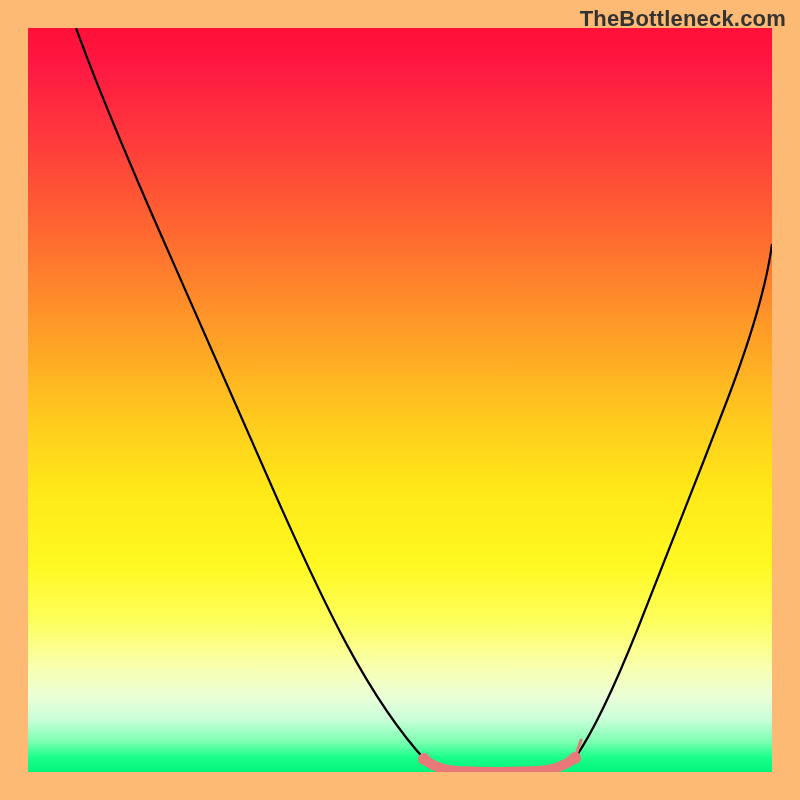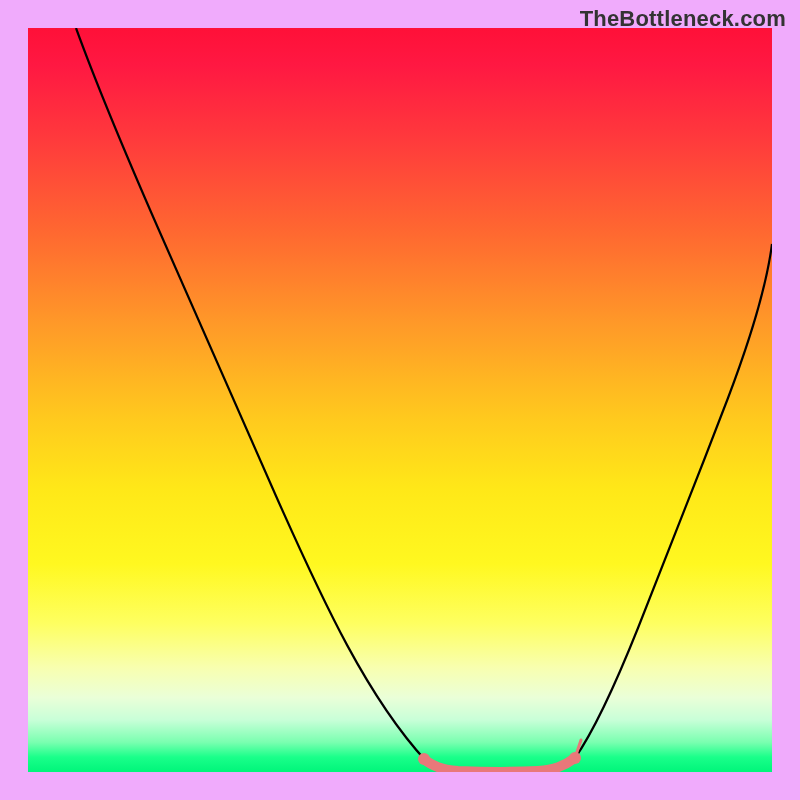--- a/index.html
+++ b/index.html
@@ -10,21 +10,21 @@
     position: relative;
     font-family: Arial, Helvetica, sans-serif;
     overflow: hidden;
   }
   .chart-outer {
     position: absolute;
     left: 0;
     top: 0;
     width: 800px;
     height: 800px;
-    background: #f0abfc;
+    background: #fdba74;
   }
   .watermark {
     position: absolute;
     top: 6px;
     right: 14px;
     color: #333;
     font-size: 22px;
     font-weight: 600;
     letter-spacing: 0.2px;
     z-index: 5;

